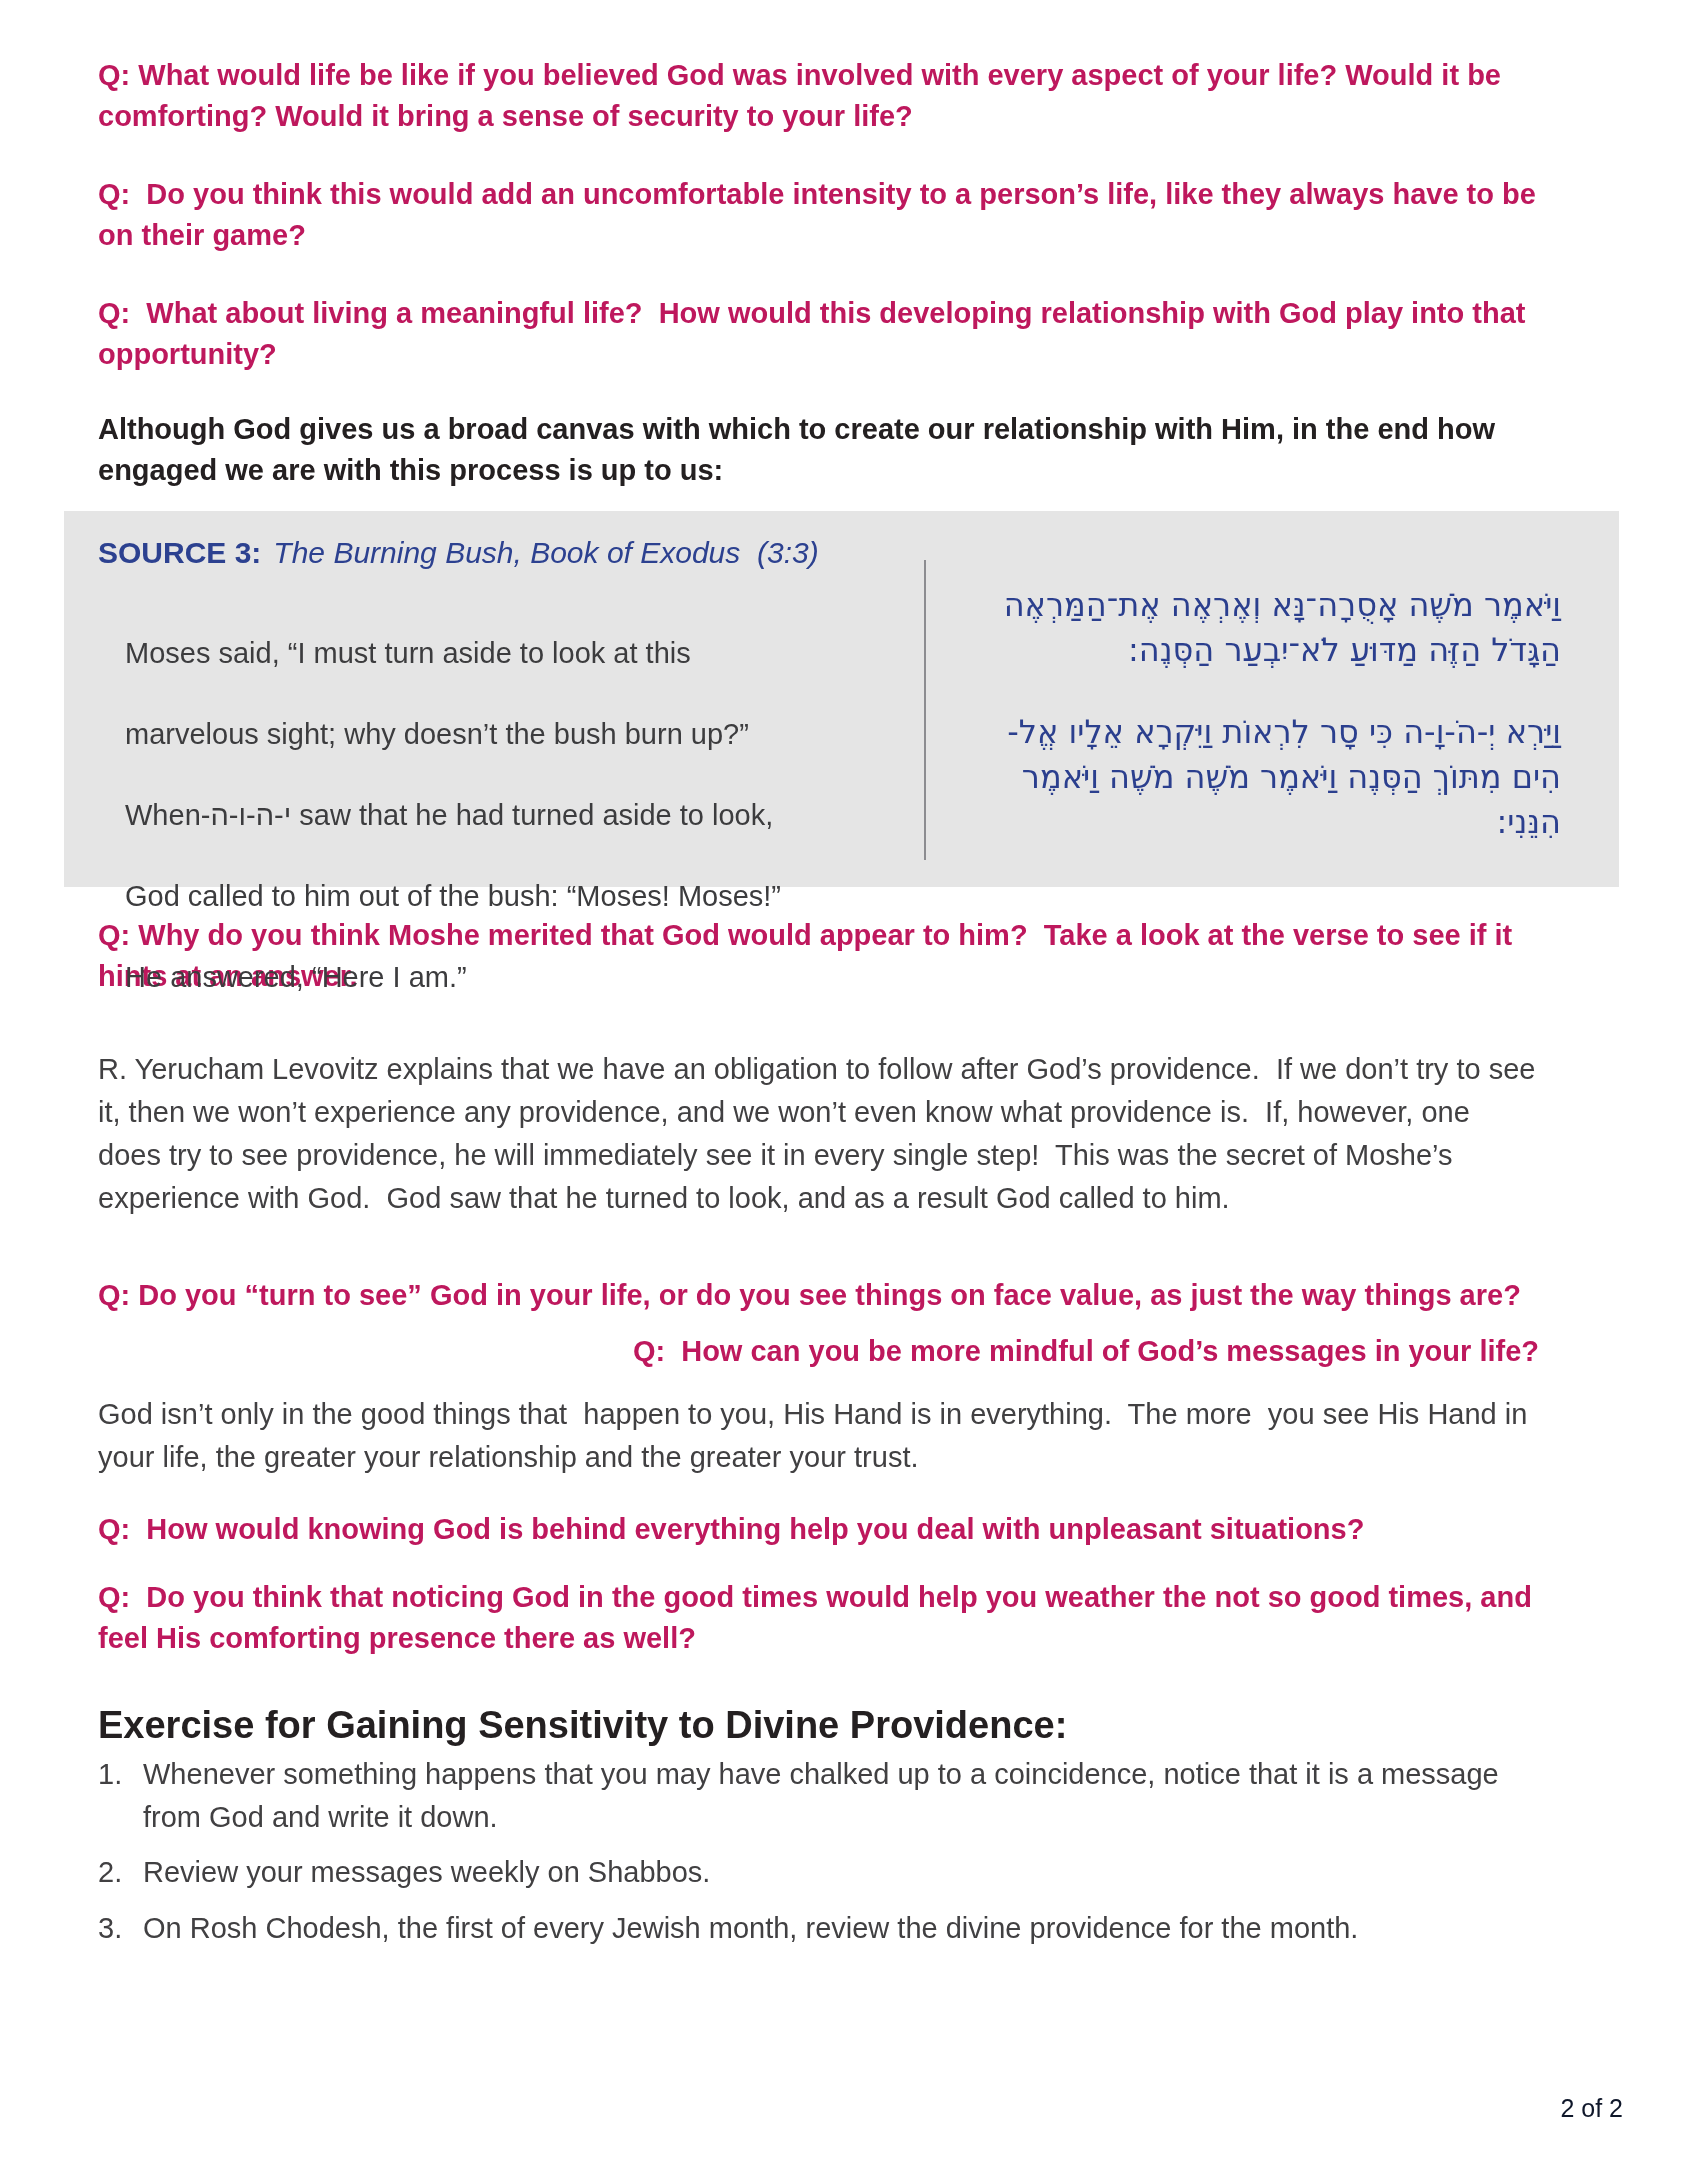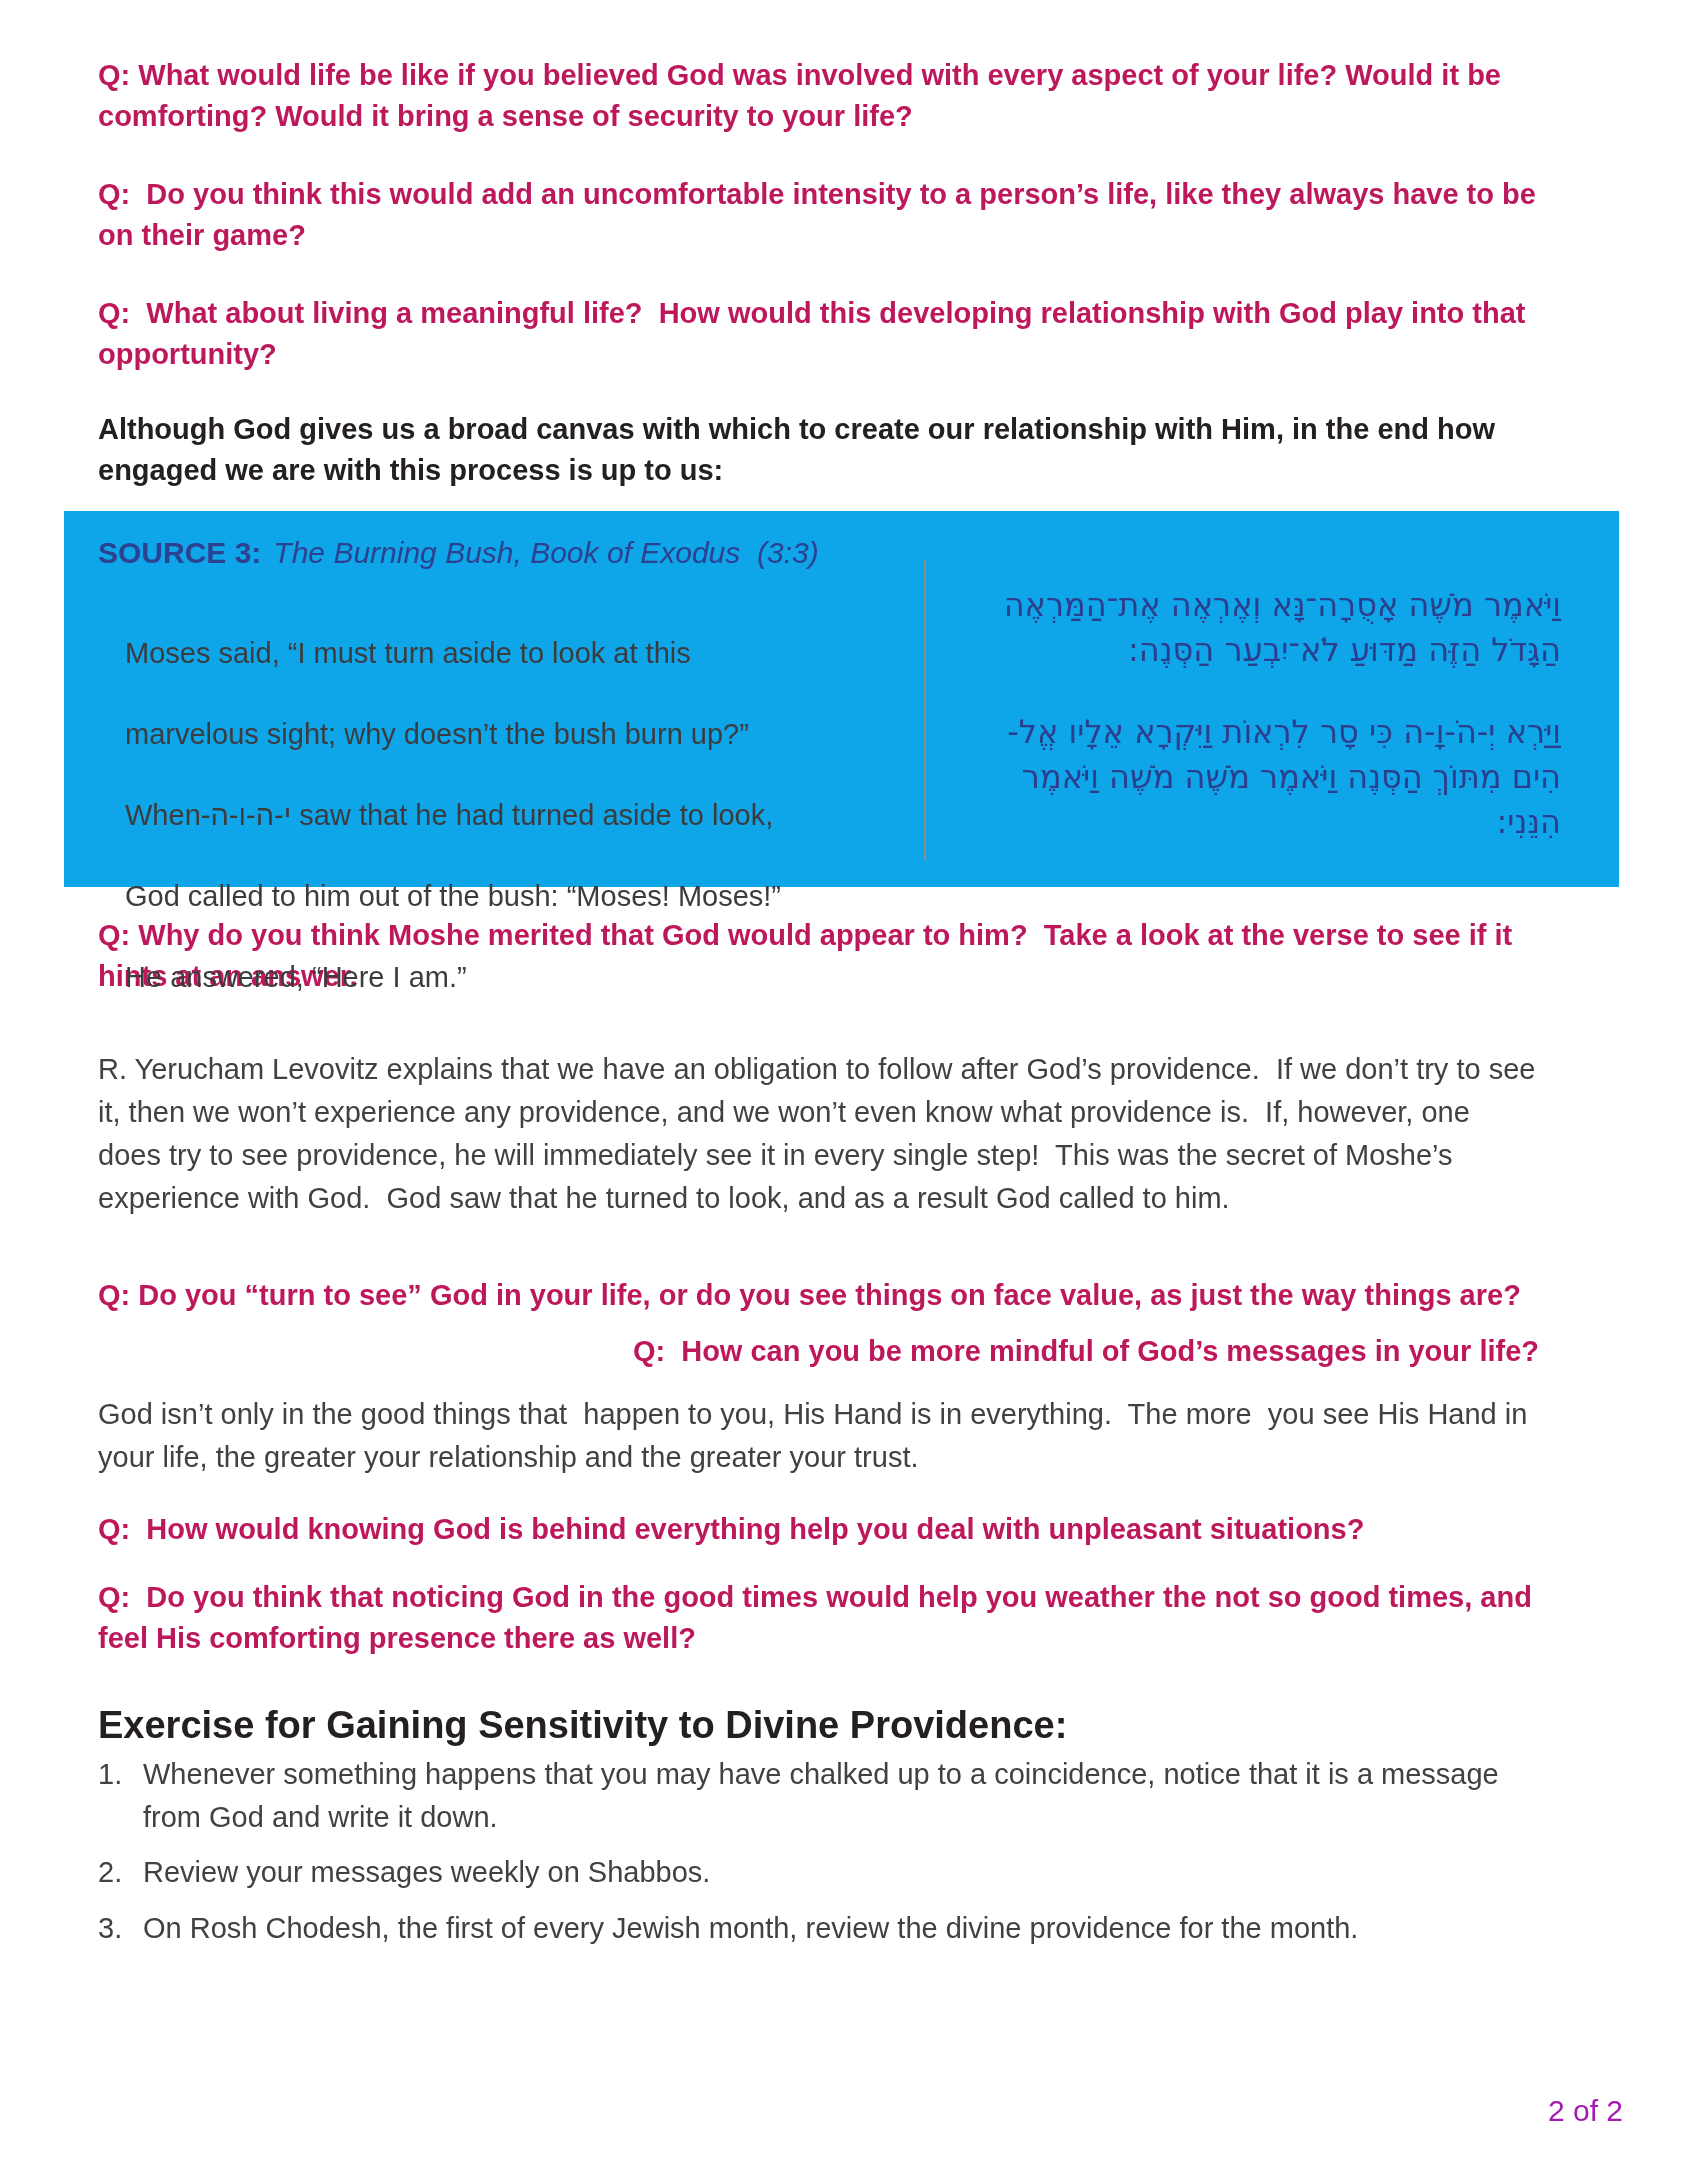--- a/index.html
+++ b/index.html
@@ -13,21 +13,21 @@
     color:#be185d;font-weight:bold;font-size:29px;line-height:41px;
     white-space:pre-wrap;
   }
   #q2,#q3{margin-top:37px;}
   .intro{
     margin-top:34px;color:#242021;font-weight:bold;font-size:29px;
     line-height:41px;white-space:pre-wrap;
   }
   .source-box{
     margin-top:20.4px;margin-left:-34px;width:1555px;height:376px;
-    background:#0ea5e9;position:relative;
+    background:#e5e5e5;position:relative;
   }
   .src-title{position:absolute;left:34px;top:24px;font-size:30px;line-height:36px;}
   .src-label{color:#2c4190;font-weight:bold;margin-right:12px;}
   .src-name{color:#2c4190;font-style:italic;white-space:pre-wrap;}
   .eng{
     position:absolute;left:61px;top:83px;width:767px;font-size:29px;
     line-height:44px;color:#3c3c3e;
   }
   .eng .vline{white-space:nowrap;margin-top:37px;}
   .divider{
@@ -54,21 +54,21 @@
   .ex-heading{
     margin-top:46px;color:#242021;font-weight:bold;font-size:38px;
     line-height:41px;
   }
   .ex-list{margin-top:6.8px;}
   .li{display:flex;font-size:29px;line-height:43px;color:#414042;}
   .li + .li{margin-top:12.8px;}
   .num{width:45px;flex:none;}
   .itext{flex:1;white-space:pre-wrap;}
   .pagenum{
-    position:absolute;top:2094px;right:62px;font-size:30px;color:#a21caf;text-align:center;
+    position:absolute;top:2094px;right:62px;font-size:25px;color:#0f172a;text-align:center;
   }
 </style>
 </head>
 <body>
 
 <div class="page">
   <div class="flow">
 
     <div class="q" id="q1">Q: What would life be like if you believed God was involved with every aspect of your life? Would it be comforting? Would it bring a sense of security to your life?</div>
     <div class="q" id="q2">Q:  Do you think this would add an uncomfortable intensity to a person’s life, like they always have to be on their game?</div>

